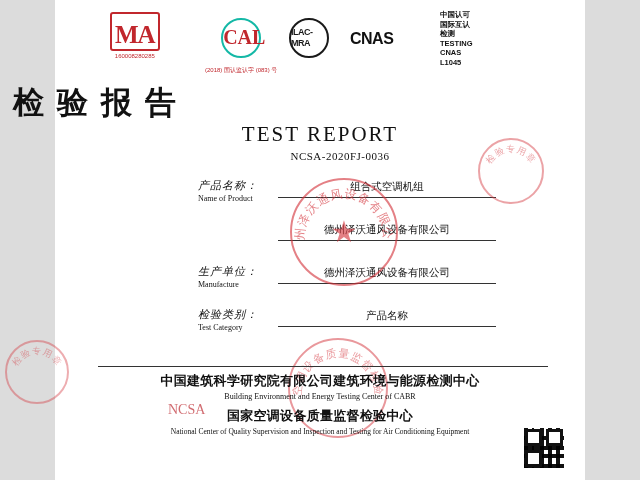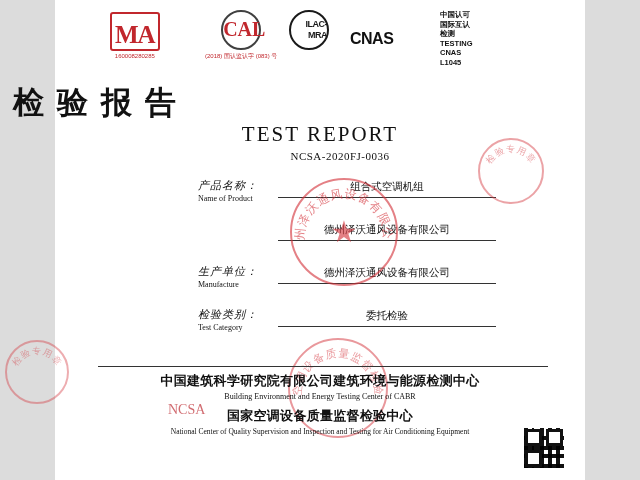--- a/index.html
+++ b/index.html
@@ -74,27 +74,27 @@
     font-size: 6px;
     color: #c1272d;
     margin-top: 2px;
     letter-spacing: 0px;
     font-family: "Liberation Sans", sans-serif;
   }
   .circle-mark {
     width: 36px;
     height: 36px;
     border-radius: 50%;
-    border: 2px solid #404040;
+    border: 2px solid #14b8a6;
     color: #c1272d;
     font-size: 20px;
     font-weight: bold;
     line-height: 34px;
-    text-align: right;
-    margin: 0 auto;
+    text-align: left;
+    margin: 8px auto;
     font-family: "Liberation Serif", serif;
   }
   .circle-mark.black {
     border-color: #1a1a1a;
     color: #1a1a1a;
     font-size: 9px;
     line-height: 11px;
     padding-top: 7px;
     height: 29px;
     box-sizing: content-box;
@@ -419,21 +419,21 @@
         <div class="label-en">Manufacture</div>
       </div>
       <div class="field-value">德州泽沃通风设备有限公司</div>
     </div>
 
     <div class="field-row">
       <div class="field-label">
         <div class="label-cn">检验类别：</div>
         <div class="label-en">Test Category</div>
       </div>
-      <div class="field-value">委托检验</div>
+      <div class="field-value">产品名称</div>
     </div>
 
   </div>
 
   <div class="seal seal-main">
     <svg class="seal-arc" viewBox="0 0 104 104">
       <defs>
         <path id="arcTop" d="M 12,58 A 40,40 0 0 1 92,58"></path>
       </defs>
       <text text-anchor="middle">

